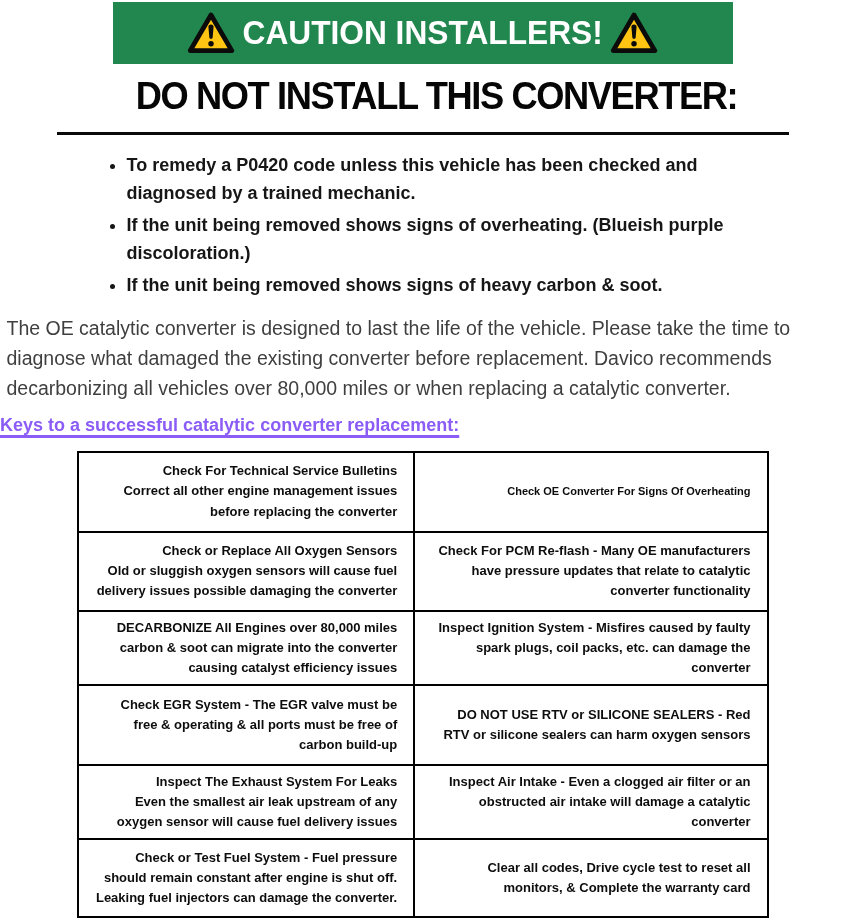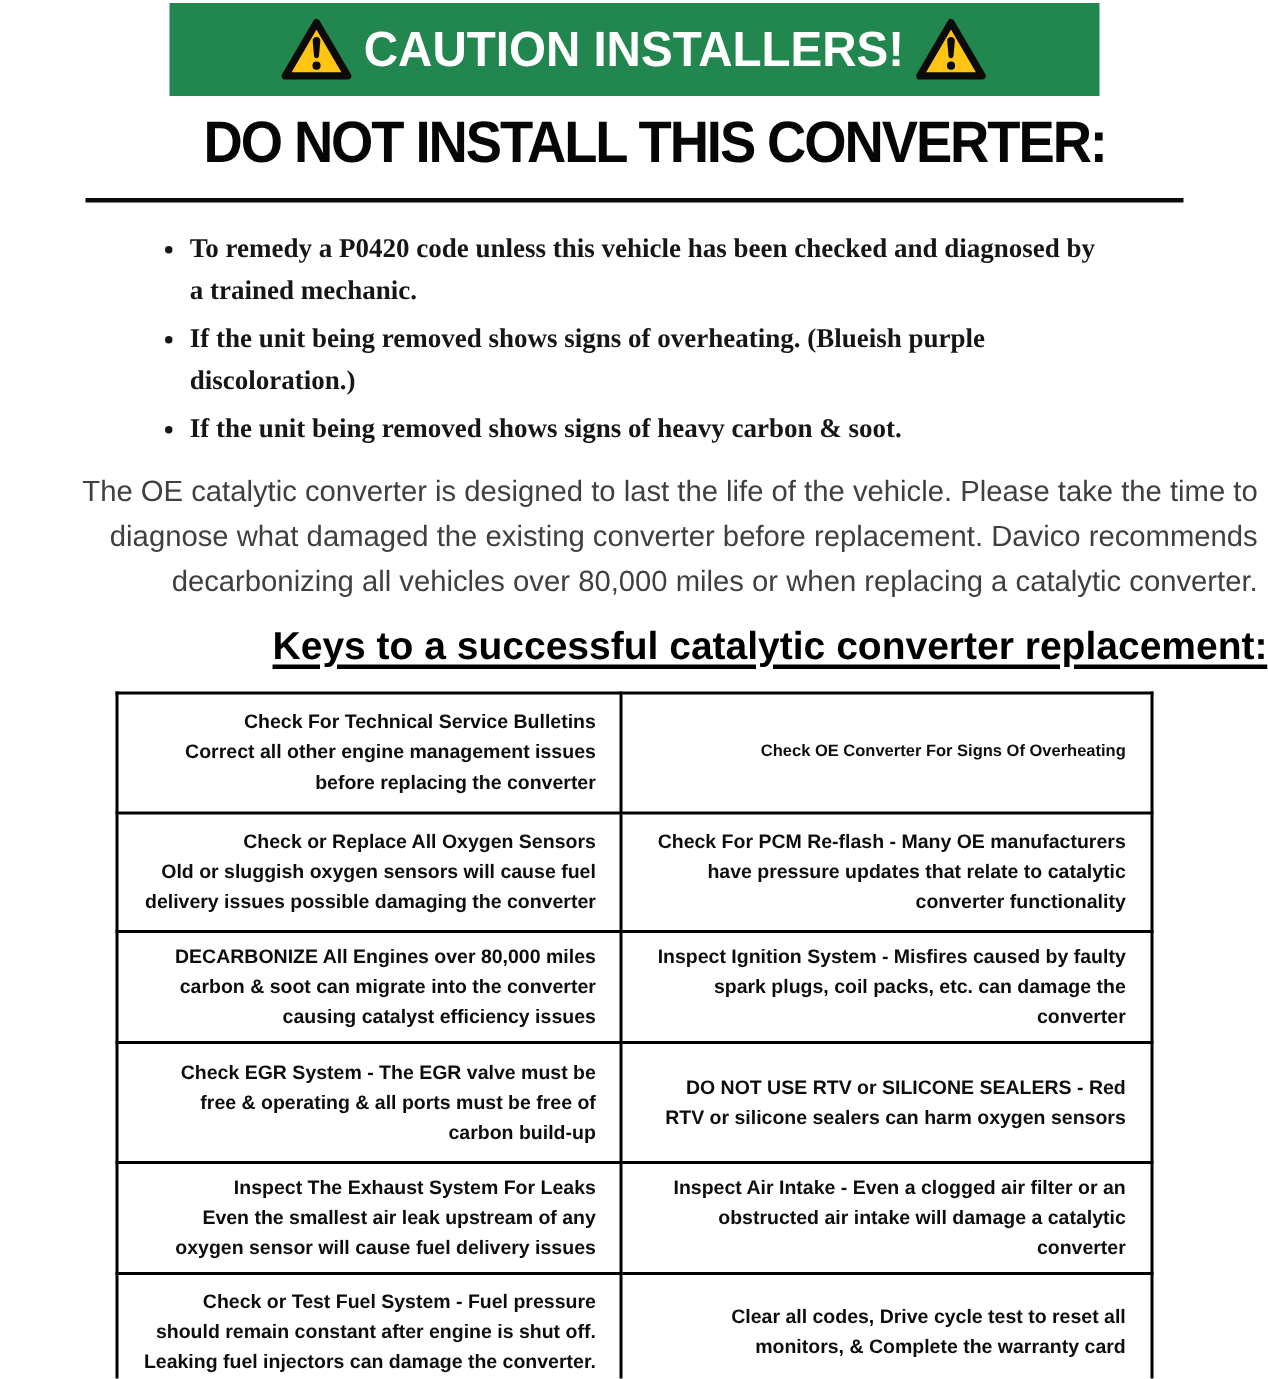--- a/index.html
+++ b/index.html
@@ -14,30 +14,30 @@
   .tri{display:block;}
 
   
   .page-title{margin:10px 0 0;text-align:center;padding-left:28px;}
   .page-title span{display:inline-block;font-weight:700;font-size:39px;color:#060606;
                    letter-spacing:-1.5px;transform:scaleX(.93);white-space:nowrap;}
 
   .rule{width:732px;margin:14px auto 0;border:none;border-top:3px solid #0a0a0a;}
 
   
-  .bullets{margin:17px auto 12px;width:612px;padding:0 0 0 20px;list-style:disc;font-family:Liberation Serif, serif;}
+  .bullets{margin:17px auto 12px;width:612px;padding:0 0 0 20px;list-style:disc;}
   .bullets li{font-weight:700;font-size:18px;line-height:27.5px;color:#161616;
               margin:0 0 5px 0;}
 
   
-  .para{margin:13px auto 0;width:832px;text-align:right;font-size:19.5px;
+  .para{margin:13px auto 0;width:832px;text-align:left;font-size:19.5px;
         line-height:30px;color:#3f3f3f;font-weight:400;}
 
   
-  .keys{margin:12px 0 0;text-align:right;font-size:26px;font-weight:700;color:#000000;
+  .keys{margin:12px 0 0;text-align:left;font-size:18px;font-weight:700;color:#8b5cf6;
         text-decoration:underline;text-underline-offset:4px;text-decoration-thickness:2.5px;}
 
   
   table.tips{width:692px;margin:15px auto 0;border-collapse:collapse;table-layout:fixed;}
   table.tips td{border:2.5px solid #000;text-align:right;vertical-align:middle;
                 font-weight:700;font-size:13px;line-height:1.55;color:#0d0d0d;
                 padding:6px 16px;white-space:pre-line;}
   table.tips col.c-left{width:48.8%;}
   table.tips col.c-right{width:51.2%;}
   table.tips tr:nth-child(1){height:80px;}

